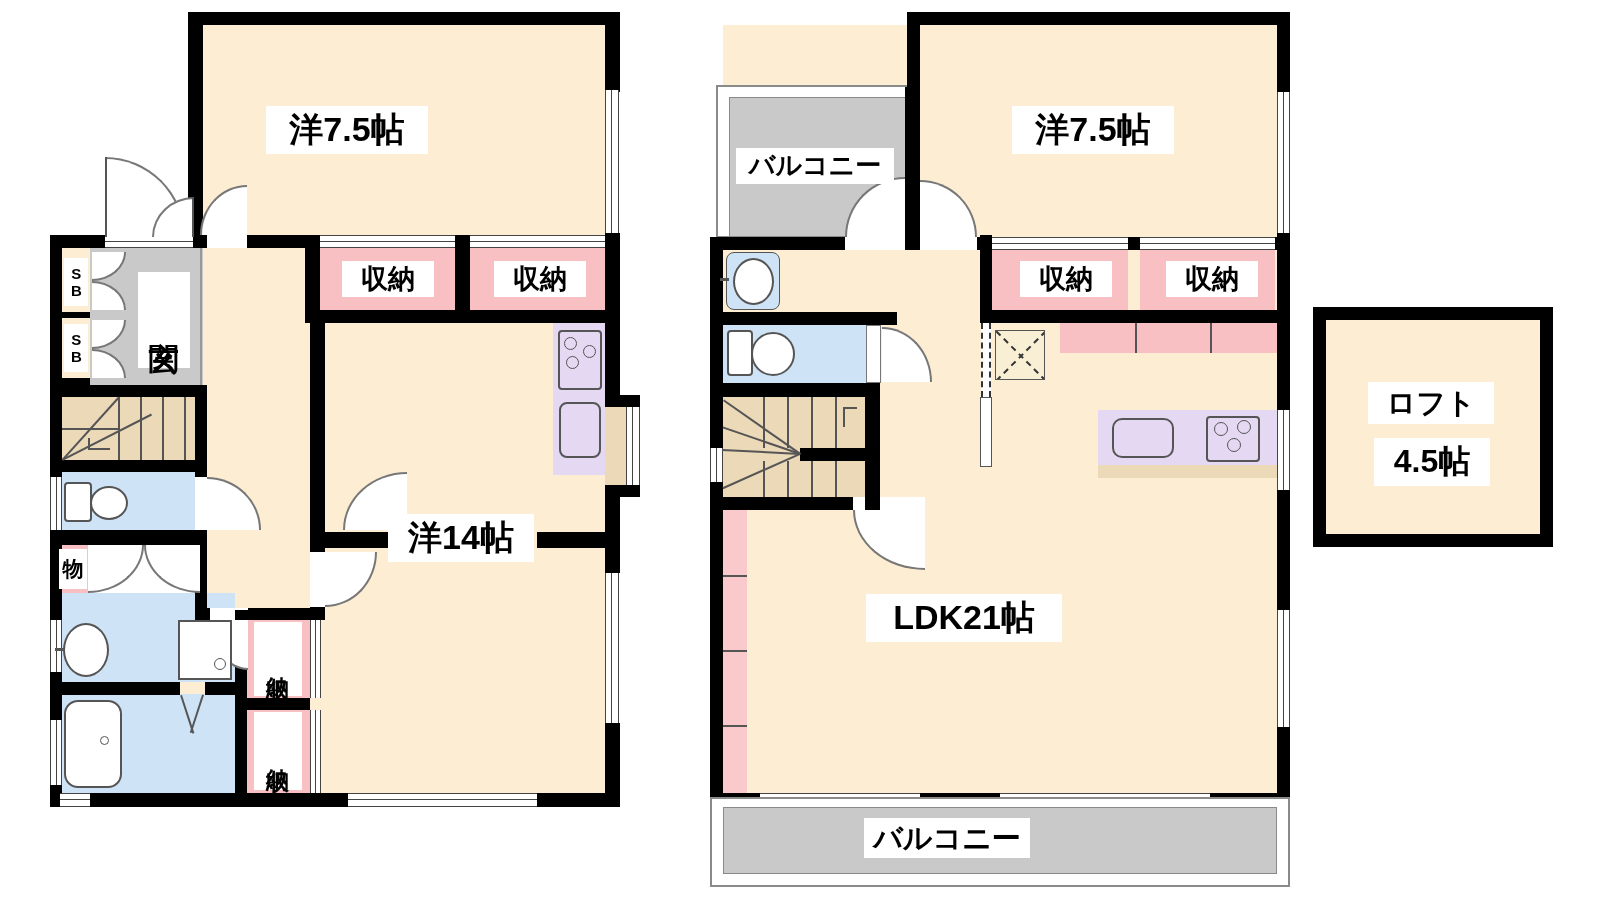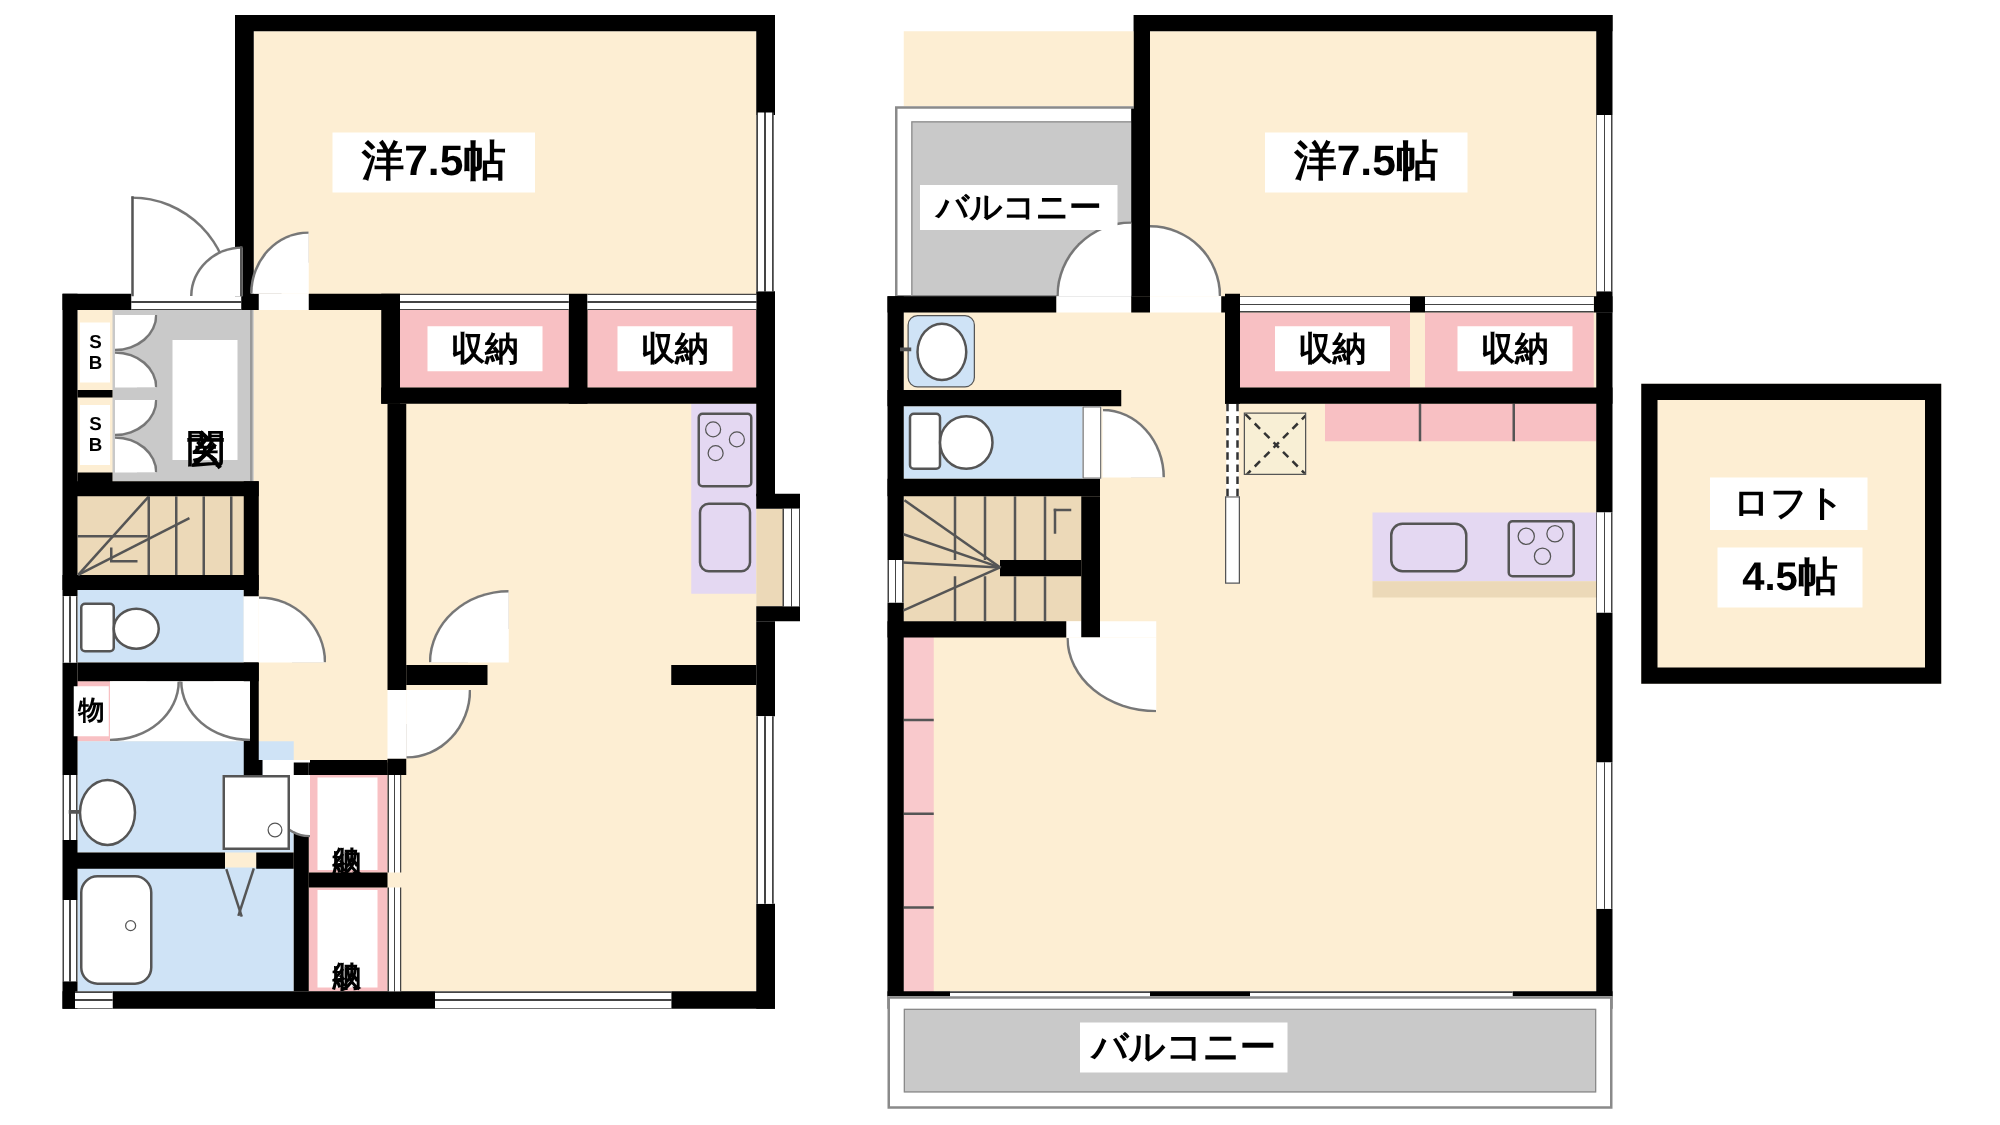--- a/index.html
+++ b/index.html
@@ -152,20 +152,21 @@
   <div class="circ" style="left:566px;top:356px;width:13px;height:13px;"></div>
   <div class="fx" style="left:559px;top:402px;width:42px;height:56px;border-radius:8px;background:transparent;"></div>
 
   <div class="lbl" style="left:266px;top:106px;width:162px;height:48px;font-size:34px;">洋7.5帖</div>
   <div class="lbl" style="left:342px;top:261px;width:92px;height:36px;font-size:27px;">収納</div>
   <div class="lbl" style="left:494px;top:261px;width:92px;height:36px;font-size:27px;">収納</div>
   <div class="lbl lbl-v" style="left:138px;top:272px;width:52px;height:96px;font-size:30px;">玄関</div>
   <div class="lbl lbl-v" style="left:64px;top:258px;width:24px;height:48px;font-size:15px;letter-spacing:0;">SB</div>
   <div class="lbl lbl-v" style="left:64px;top:324px;width:24px;height:48px;font-size:15px;letter-spacing:0;">SB</div>
   <div class="lbl" style="left:59px;top:549px;width:28px;height:40px;font-size:21px;">物</div>
+  <div class="lbl" style="left:388px;top:514px;width:146px;height:48px;font-size:34px;">洋14帖</div>
   <div class="lbl lbl-v" style="left:254px;top:622px;width:48px;height:74px;font-size:23px;letter-spacing:0;">収納</div>
   <div class="lbl lbl-v" style="left:254px;top:712px;width:48px;height:78px;font-size:23px;letter-spacing:0;">収納</div>
 
   <div class="fill-room" style="left:723px;top:25px;width:554px;height:768px;"></div>
   <div class="white" style="left:716px;top:85px;width:191px;height:153px;border:2px solid #8a8a8a;"></div>
   <div class="fill-gray" style="left:729px;top:97px;width:178px;height:140px;"></div>
   <div class="fill-water" style="left:723px;top:325px;width:157px;height:58px;"></div>
   <div class="fill-stair" style="left:723px;top:397px;width:142px;height:100px;"></div>
   <div class="fill-pink" style="left:992px;top:250px;width:136px;height:60px;"></div>
   <div class="fill-pink" style="left:1140px;top:250px;width:135px;height:60px;"></div>
@@ -258,17 +259,18 @@
 
   <div class="white" style="left:710px;top:797px;width:580px;height:90px;border:2px solid #8a8a8a;"></div>
   <div class="fill-gray" style="left:723px;top:807px;width:554px;height:67px;"></div>
 
   <div style="left:1313px;top:307px;width:240px;height:240px;background:#fdeed3;border:13px solid #000;"></div>
 
   <div class="lbl" style="left:1012px;top:106px;width:162px;height:48px;font-size:34px;">洋7.5帖</div>
   <div class="lbl" style="left:736px;top:148px;width:158px;height:36px;font-size:26px;">バルコニー</div>
   <div class="lbl" style="left:1020px;top:261px;width:92px;height:36px;font-size:27px;">収納</div>
   <div class="lbl" style="left:1166px;top:261px;width:92px;height:36px;font-size:27px;">収納</div>
+  <div class="lbl" style="left:866px;top:594px;width:196px;height:48px;font-size:34px;">LDK21帖</div>
   <div class="lbl" style="left:864px;top:818px;width:166px;height:40px;font-size:29px;">バルコニー</div>
   <div class="lbl" style="left:1368px;top:382px;width:126px;height:42px;font-size:29px;">ロフト</div>
   <div class="lbl" style="left:1374px;top:438px;width:116px;height:48px;font-size:32px;">4.5帖</div>
 
 </div>
 
 </body></html>

